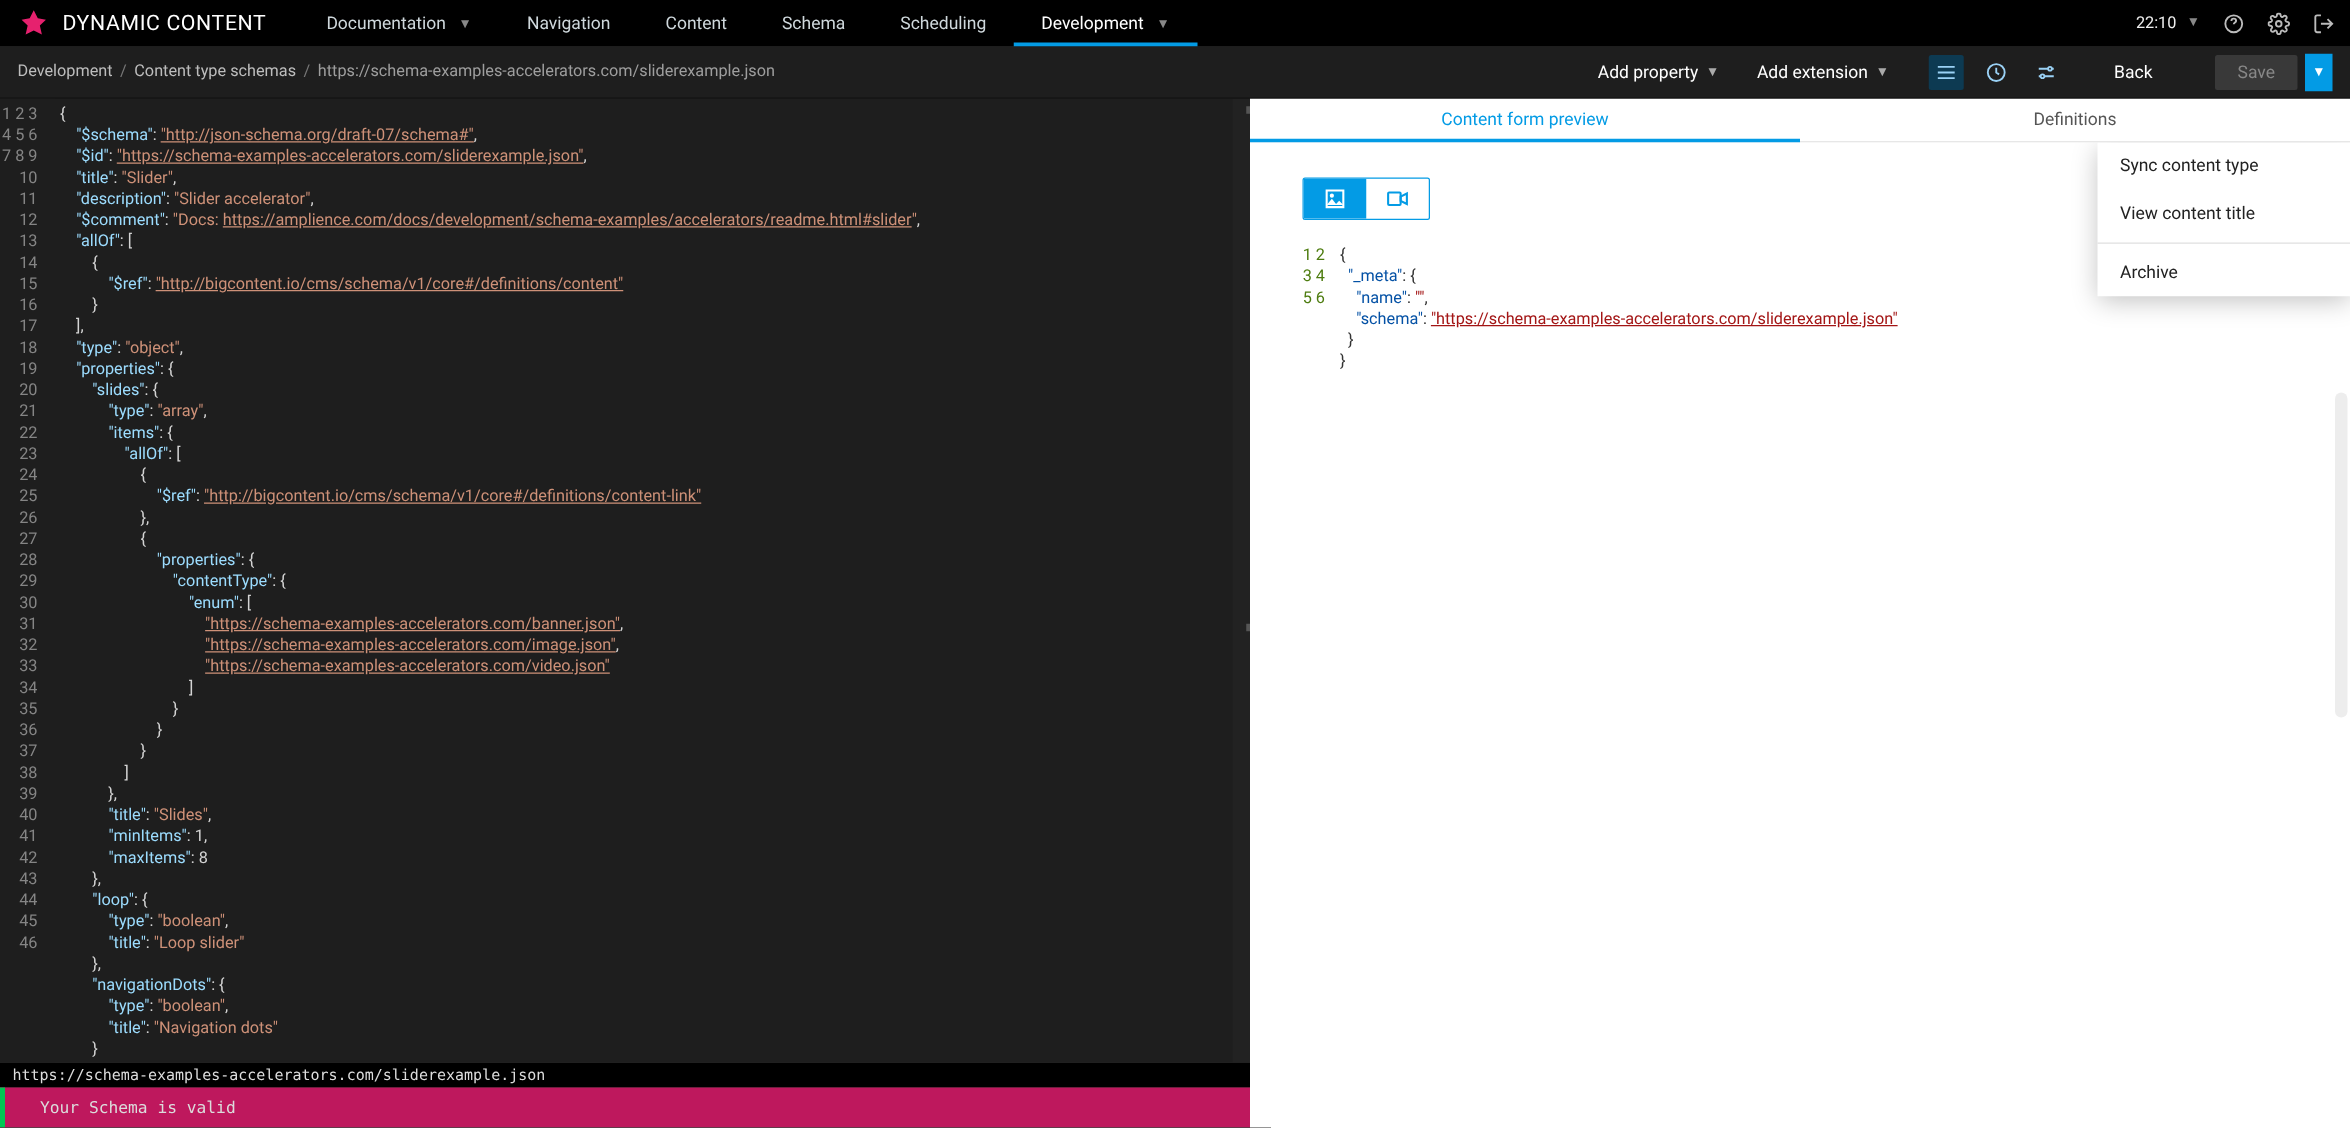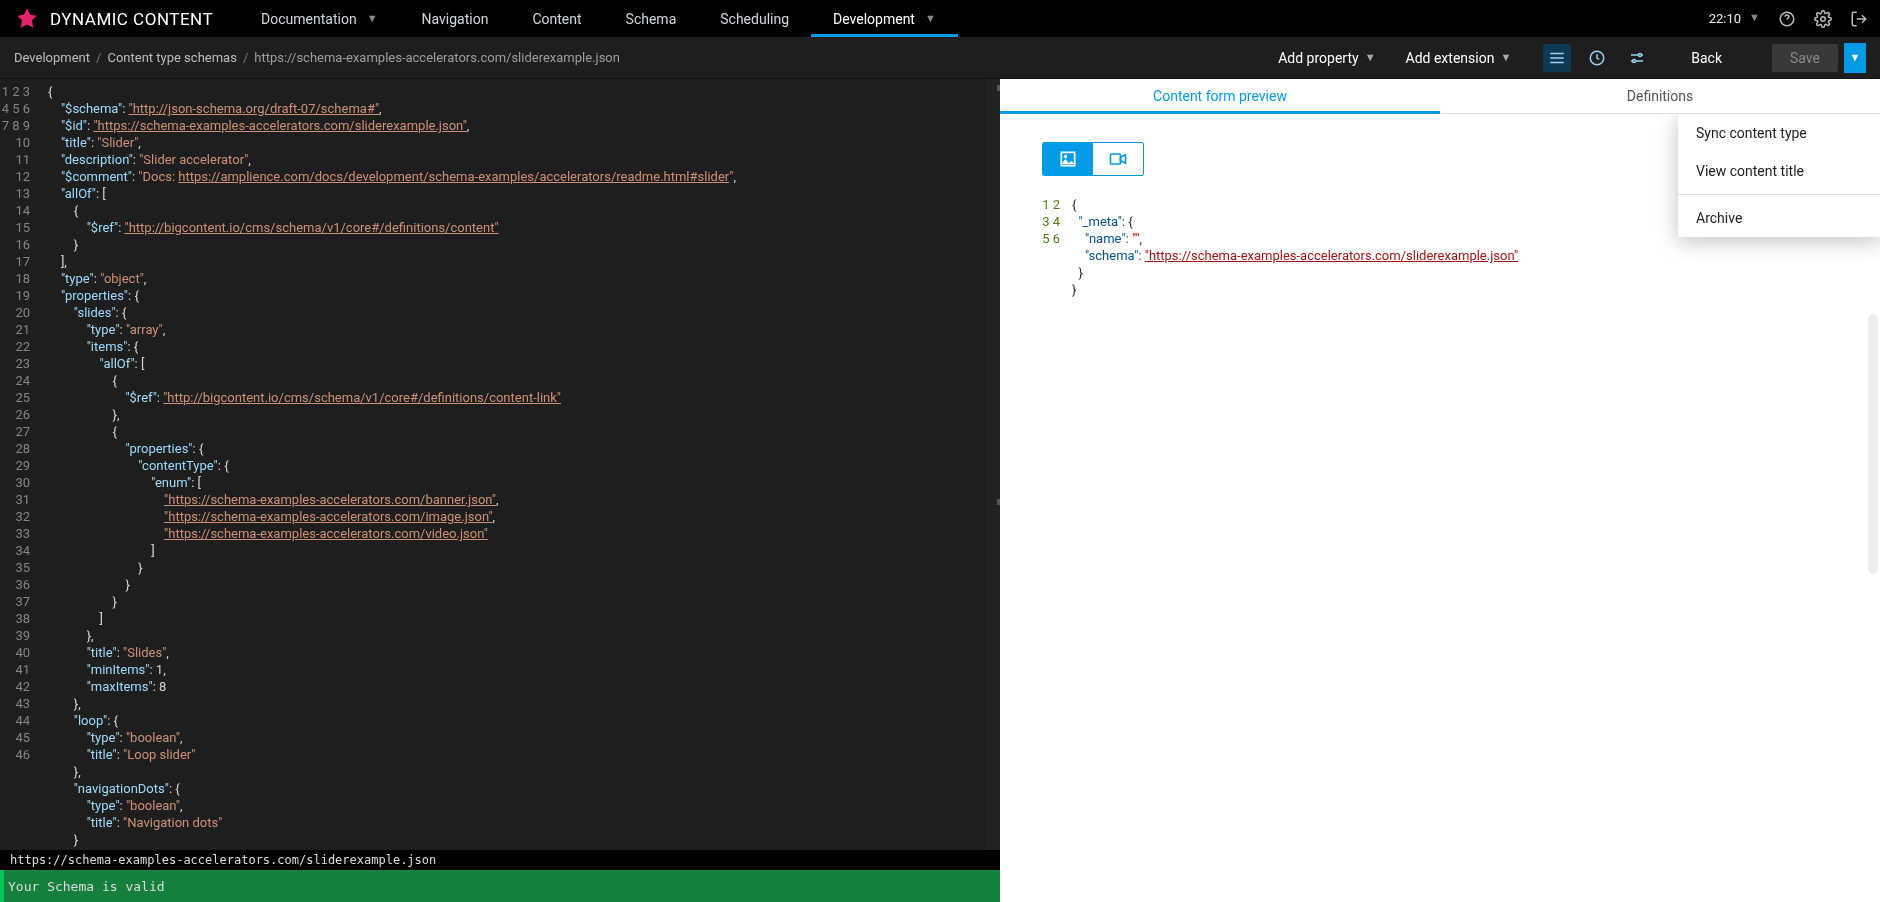--- a/index.html
+++ b/index.html
@@ -59,21 +59,21 @@
   .gutter{flex:0 0 44px;text-align:right;color:#858585;padding:4px 14px 4px 0;user-select:none;background:var(--bg-dark);}
   .code{flex:1;color:#d4d4d4;padding:4px 0 4px 4px;white-space:pre;overflow:hidden;position:relative;}
   .k{color:var(--code-key);}
   .s{color:var(--code-str);}
   .u{text-decoration:underline;}
   .p{color:#d4d4d4;}
   .editor .mini{position:absolute;right:0;top:0;bottom:0;width:14px;background:rgba(255,255,255,.02);}
   .drag-dot{position:absolute;right:-3px;top:50%;width:6px;height:6px;background:#555;}
   
   .status-url{height:20px;line-height:20px;background:#000;color:#ddd;font-family:Consolas,monospace;font-size:12px;padding:0 10px;}
-  .status-valid{height:32px;display:flex;align-items:center;background:#15803d;color:#dcdcdc;font-family:Consolas,monospace;font-size:13px;padding-left:4px;border-left:4px solid var(--status-ok);}
+  .status-valid{height:32px;display:flex;align-items:center;background:#be185d;color:#dcdcdc;font-family:Consolas,monospace;font-size:13px;padding-left:28px;border-left:4px solid var(--status-ok);}
   
   .tabs{display:flex;height:35px;border-bottom:1px solid var(--border-light);}
   .tab{flex:1;display:flex;align-items:center;justify-content:center;font-size:14px;color:#555;cursor:pointer;position:relative;}
   .tab.active{color:var(--accent);}
   .tab.active::after{content:"";position:absolute;left:0;right:0;bottom:-1px;height:3px;background:var(--accent);}
   .preview-body{flex:1;padding:28px 42px;background:#fff;position:relative;overflow:hidden;}
   .toggle-group{display:inline-flex;border:1px solid var(--accent);border-radius:2px;overflow:hidden;}
   .toggle-btn{width:50px;height:32px;display:flex;align-items:center;justify-content:center;color:var(--accent);cursor:pointer;}
   .toggle-btn.active{background:var(--accent);color:#fff;}
   .preview-code{margin-top:20px;display:flex;font-family:Consolas,Menlo,monospace;font-size:13px;line-height:17px;}

